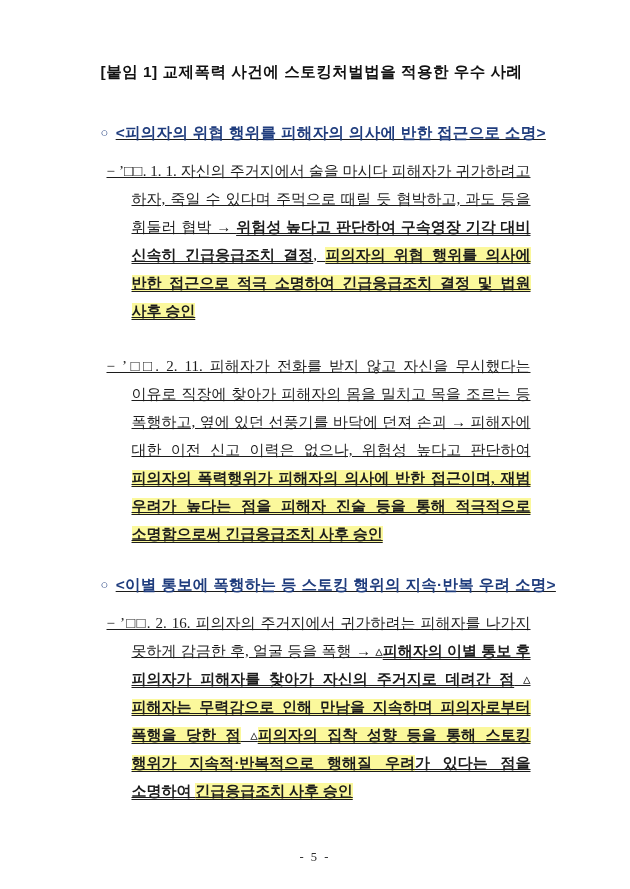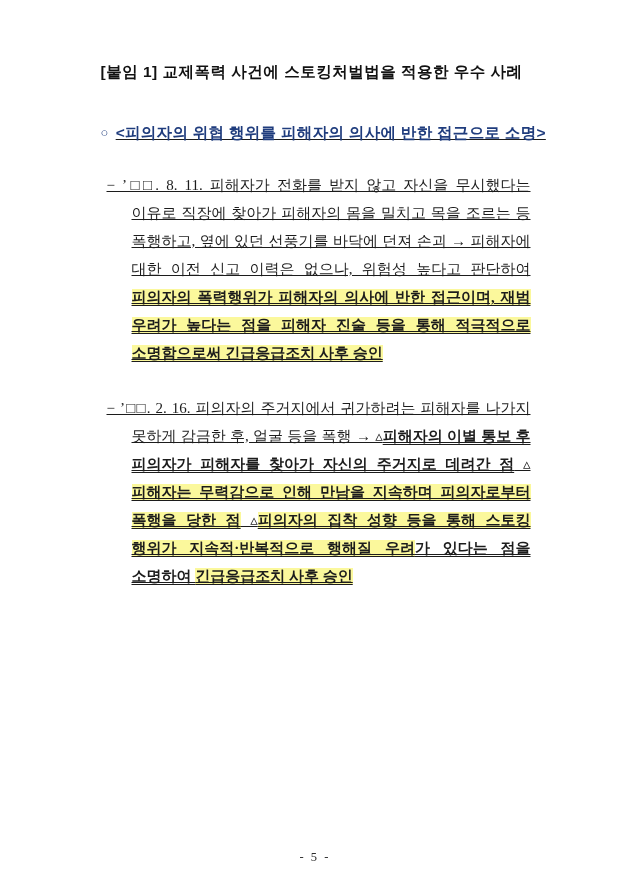--- a/index.html
+++ b/index.html
@@ -83,25 +83,29 @@
 <body>
 
 <div class="page">
 
   <h1 class="doc-title">[붙임 1] 교제폭력 사건에 스토킹처벌법을 적용한 우수 사례</h1>
 
   <section class="sec">
     <h2 class="sec-heading">
       <span class="bullet">○</span><span>&lt;피의자의 위협 행위를 피해자의 의사에 반한 접근으로 소명&gt;</span>
     </h2>
+    <p class="sec-body"><span class="seg-plain">− ’□□. 1. 1. 자신의 주거지에서 술을 마시다 피해자가 귀가하려고 하자, 죽일 수 있다며 주먹으로 때릴 듯 협박하고, 과도 등을 휘둘러 협박 → </span><span class="seg-emph">위험성 높다고 판단하여 구속영장 기각 대비 신속히 긴급응급조치 결정</span><span class="seg-plain">, </span><span class="seg-mark">피의자의 위협 행위를 의사에 반한 접근으로 적극 소명하여 긴급응급조치 결정 및 법원 사후 승인</span></p>
   </section>
 
   <section class="sec">
-    <p class="sec-body"><span class="seg-plain">− ’□□. 8. 11. 피해자가 전화를 받지 않고 자신을 무시했다는 이유로 직장에 찾아가 피해자의 몸을 밀치고 목을 조르는 등 폭행하고, 옆에 있던 선풍기를 바닥에 던져 손괴 → 피해자에 대한 이전 신고 이력은 없으나, 위험성 높다고 판단하여 </span><span class="seg-mark">피의자의 폭력행위가 피해자의 의사에 반한 접근이며, 재범 우려가 높다는 점을 피해자 진술 등을 통해 적극적으로 소명함으로써 긴급응급조치 사후 승인</span></p>
+    <p class="sec-body"><span class="seg-plain">− ’□□. 2. 11. 피해자가 전화를 받지 않고 자신을 무시했다는 이유로 직장에 찾아가 피해자의 몸을 밀치고 목을 조르는 등 폭행하고, 옆에 있던 선풍기를 바닥에 던져 손괴 → 피해자에 대한 이전 신고 이력은 없으나, 위험성 높다고 판단하여 </span><span class="seg-mark">피의자의 폭력행위가 피해자의 의사에 반한 접근이며, 재범 우려가 높다는 점을 피해자 진술 등을 통해 적극적으로 소명함으로써 긴급응급조치 사후 승인</span></p>
   </section>
 
   <section class="sec">
+    <h2 class="sec-heading">
+      <span class="bullet">○</span><span>&lt;이별 통보에 폭행하는 등 스토킹 행위의 지속·반복 우려 소명&gt;</span>
+    </h2>
     <p class="sec-body"><span class="seg-plain">− ’□□. 2. 16. 피의자의 주거지에서 귀가하려는 피해자를 나가지 못하게 감금한 후, 얼굴 등을 폭행 → ▵</span><span class="seg-emph">피해자의 이별 통보 후 피의자가 피해자를 찾아가 자신의 주거지로 데려간 점</span><span class="seg-plain"> ▵</span><span class="seg-mark">피해자는 무력감으로 인해 만남을 지속하며 피의자로부터 폭행을 당한 점</span><span class="seg-plain"> ▵</span><span class="seg-mark">피의자의 집착 성향 등을 통해 스토킹 행위가 지속적·반복적으로 행해질 우려</span><span class="seg-emph">가 있다는 점을 소명하여 </span><span class="seg-mark">긴급응급조치 사후 승인</span></p>
   </section>
 
   <div class="page-footer">- 5 -</div>
 
 </div>
 
 </body></html>

